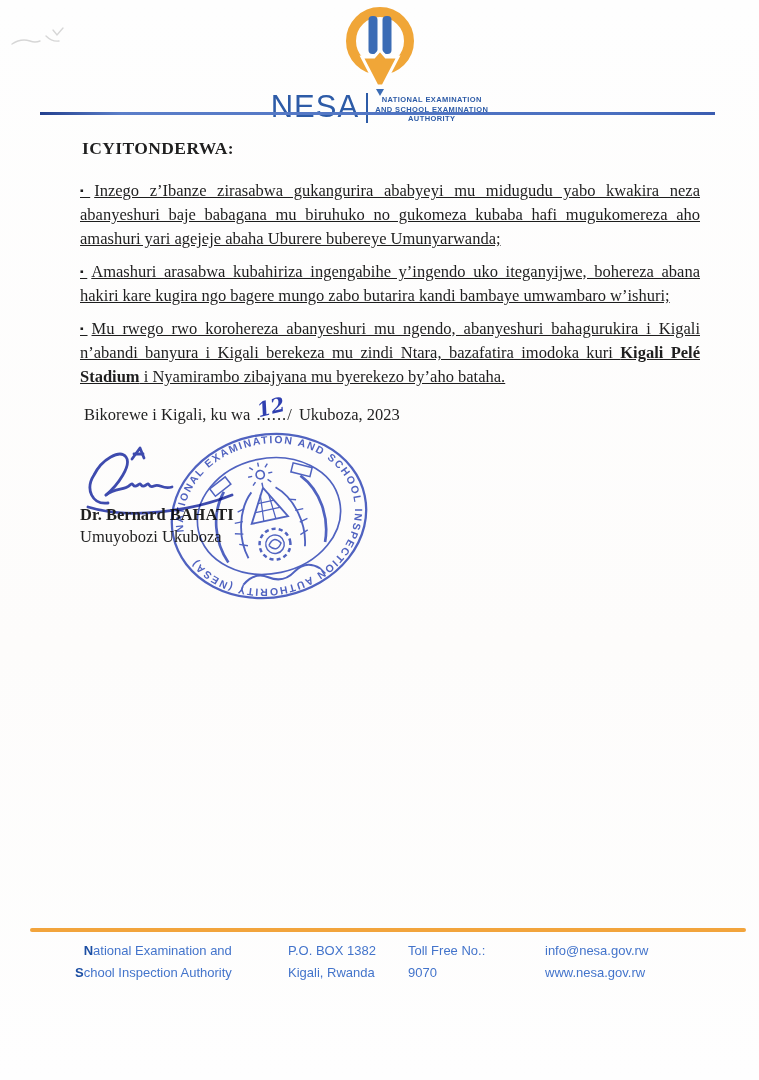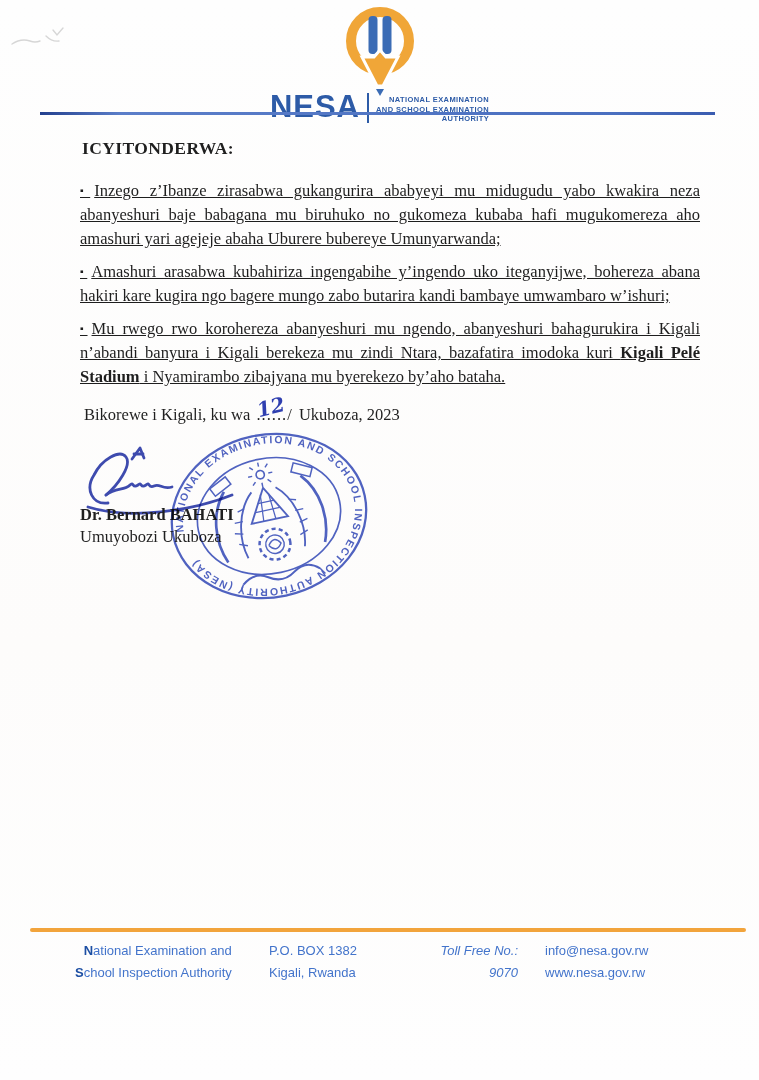--- a/index.html
+++ b/index.html
@@ -7,24 +7,24 @@
   .page {
     position:relative; width:759px; height:1080px;
     background:linear-gradient(180deg,#fefefe 0%,#fdfcfb 60%,#fefefe 100%);
     font-family:"Liberation Serif", serif; color:#1f1f1f; overflow:hidden;
   }
 
   
   .letterhead { position:absolute; top:4px; left:0; right:0; text-align:center; }
   .balloon { display:block; margin:0 auto; }
   .brandrow { display:flex; justify-content:center; align-items:flex-start; gap:7px; margin-top:-4px; }
-  .wordmark { font-family:"Liberation Sans", sans-serif; font-weight:bold; font-size:31px;
+  .wordmark { font-family:"Liberation Sans", sans-serif; font-weight:normal; font-size:31px;
               line-height:30px; color:#2D5BA7; letter-spacing:1px; }
   .brand-divider { width:2px; height:30px; background:#2D5BA7; margin-top:1px; }
-  .tagline { text-align:right; font-family:"Liberation Sans", sans-serif; font-weight:bold;
+  .tagline { text-align:center; font-family:"Liberation Sans", sans-serif; font-weight:bold;
              font-size:7.5px; line-height:9.5px; color:#2D5BA7; letter-spacing:.4px; padding-top:3px; }
   .rule-blue { position:absolute; top:112px; left:40px; width:675px; height:3px;
                background:linear-gradient(90deg,#23408e,#5b7ec9 12%,#4a6fc0 85%,#3a5cb0); }
 
   
   .content { position:absolute; top:136px; left:80px; width:620px; }
   .heading { font-size:17.5px; font-weight:bold; letter-spacing:.4px; margin:2px 0 20px 2px;
              text-underline-offset:3px; text-decoration-thickness:1.8px; display:inline-block; }
   .para { font-size:16.5px; line-height:24px; text-align:justify; margin-bottom:9px; color:#1e1e1e;text-decoration:underline; }
   .bullet { font-size:10.5px; vertical-align:2px; padding-right:4px; }
@@ -43,21 +43,21 @@
   .sig-title { position:absolute; left:0; top:88px; font-size:16.5px; }
   .stamp-ring-text { font-family:"Liberation Sans", sans-serif; font-size:10.2px; font-weight:bold;
                      letter-spacing:1.6px; fill:#4156BE; }
 
   
   .footer { position:absolute; left:0; top:928px; width:759px; }
   .rule-orange { margin-left:30px; width:716px; height:4px; background:#F2A43C; border-radius:2px; }
   .footer-cols { position:relative; height:60px; margin-top:8px; font-family:"Liberation Sans", sans-serif;
                  font-size:13px; line-height:22px; color:#4374CB; }
   .fcol { position:absolute; top:0; }
-  .c1 { left:75px;text-align:right; }  .c2 { left:269px; }  .c3 { left:408px; width:110px; text-align:right;font-style:italic; }  .c4 { left:545px; }
+  .c1 { left:75px;text-align:right; }  .c2 { left:288px; }  .c3 { left:408px; width:110px; text-align:left; }  .c4 { left:545px; }
   .lead { color:#1d4fa3; font-weight:bold; }
 
   .pencil-marks { position:absolute; top:22px; left:6px; }
 </style>
 </head>
 <body>
 
 <div class="page">
 
   <svg class="pencil-marks" width="80" height="34" viewBox="0 0 80 34">

